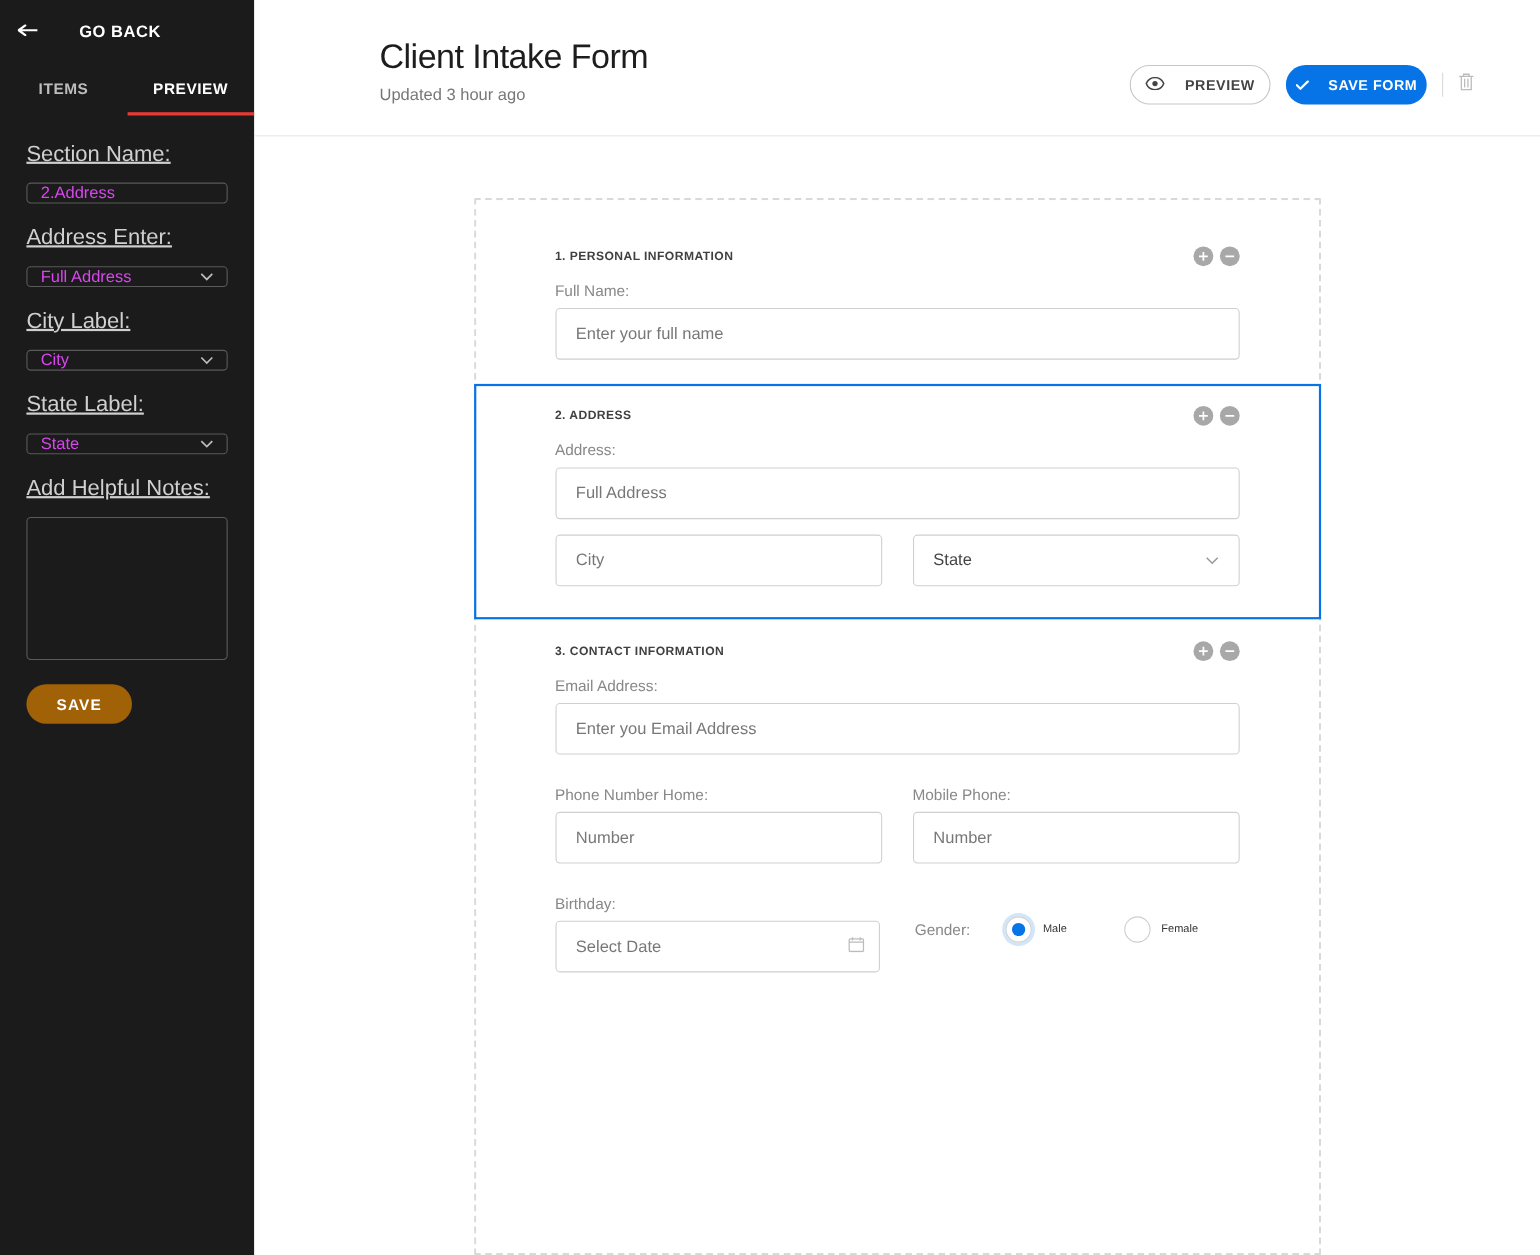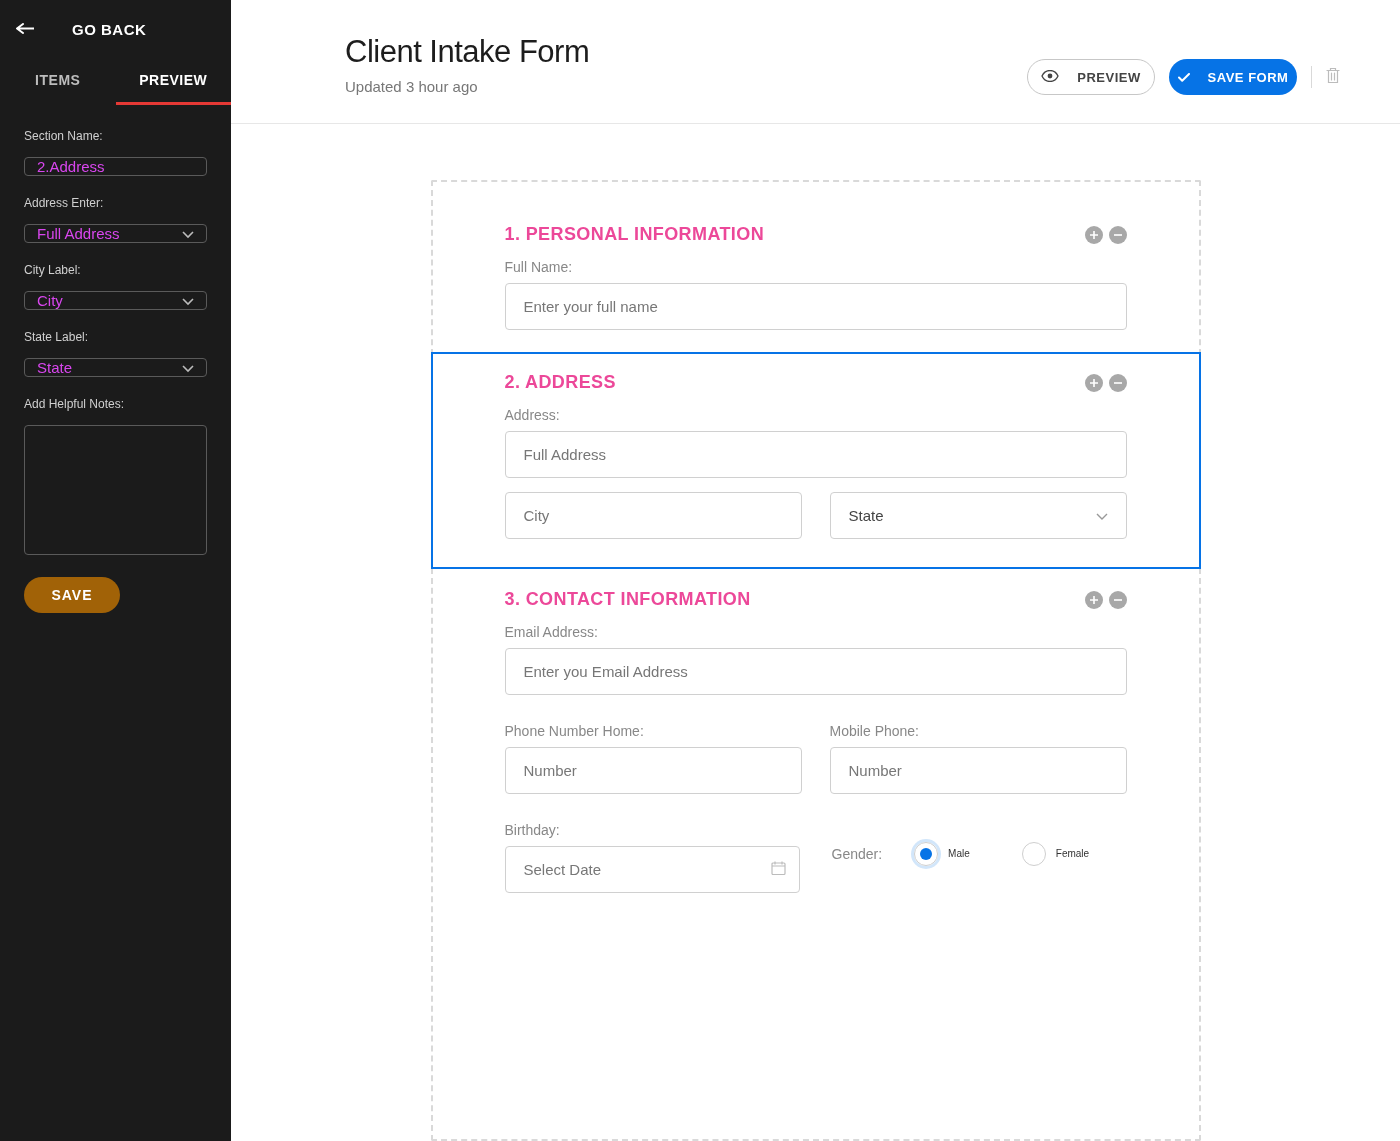--- a/index.html
+++ b/index.html
@@ -9,21 +9,21 @@
   .sidebar { width:231px; background:#1b1b1b; color:#fff; display:flex; flex-direction:column; }
   .go-back { display:flex; align-items:center; gap:38px; padding:20px 16px; }
   .go-back-icon svg { width:18px; height:11px; stroke:#fff; fill:none; }
   .go-back-label { font-size:15px; font-weight:700; letter-spacing:0.5px; }
   .tabbar { display:flex; }
   .tabbar-item { flex:1; text-align:center; padding:14px 0 14px; font-size:14px; font-weight:700; color:#bdbdbd; letter-spacing:0.5px; cursor:pointer; }
   .tabbar-item.active { color:#fff; border-bottom:3px solid #e53935; }
   .tabbar-item:not(.active) { border-bottom:3px solid transparent; }
 
   .panel-body { padding:18px 24px; display:flex; flex-direction:column; gap:14px; }
-  .field-label { font-size:12px; color:#d0d0d0; margin-top:6px; }
+  .field-label { font-size:20px; color:#d0d0d0; margin-top:6px;text-decoration:underline; }
   .dark-input, .dark-select, .dark-textarea {
     width:100%; background:transparent; border:1px solid #5a5a5a; border-radius:4px;
     color:#d946ef; font-size:15px; padding:0 12px; outline:none;
   }
   .dark-select { display:flex; justify-content:space-between; align-items:center; }
   .dark-select .chev svg { width:12px; height:8px; }
   .dark-textarea { height:130px; resize:none; }
   .save-btn {
     margin-top:8px; width:96px; height:36px; border-radius:20px; background:#a16207;
     color:#fff; font-size:14px; font-weight:700; letter-spacing:1px; border:none; cursor:pointer;
@@ -45,21 +45,21 @@
   .trash-btn { display:flex; align-items:center; cursor:pointer; }
   .trash-btn svg { width:14px; height:17px; }
 
   
   .canvas-wrap { flex:1; display:flex; justify-content:center; padding-top:40px; }
   .canvas { width:770px; border:2px dashed #d9d9d9; border-radius:2px; padding:22px 0 38px; }
 
   .section { padding:20px 72px 22px; }
   .section.selected { border:2px solid #0673e6; margin:0 -2px; padding:18px 72px 28px; }
   .sec-head { display:flex; justify-content:space-between; align-items:center; margin-bottom:14px; }
-  .sec-title { font-size:18px; font-weight:700; color:#ec4899; letter-spacing:0.4px; }
+  .sec-title { font-size:11px; font-weight:700; color:#404040; letter-spacing:0.4px; }
   .sec-icons { display:flex; gap:6px; }
   .round-ic { width:18px; height:18px; border-radius:50%; background:#a8a8a8; display:flex; align-items:center; justify-content:center; cursor:pointer; }
   .round-ic svg { width:10px; height:10px; }
 
   .flabel { font-size:14px; color:#888; margin-bottom:8px; }
   .flabel.mt { margin-top:14px; }
   .light-input, .light-select {
     width:100%; border:1px solid #d0d0d0; border-radius:4px; padding:14px 18px; font-size:15px; color:#444; background:#fff;
   }
   .light-input::placeholder { color:#777; }

